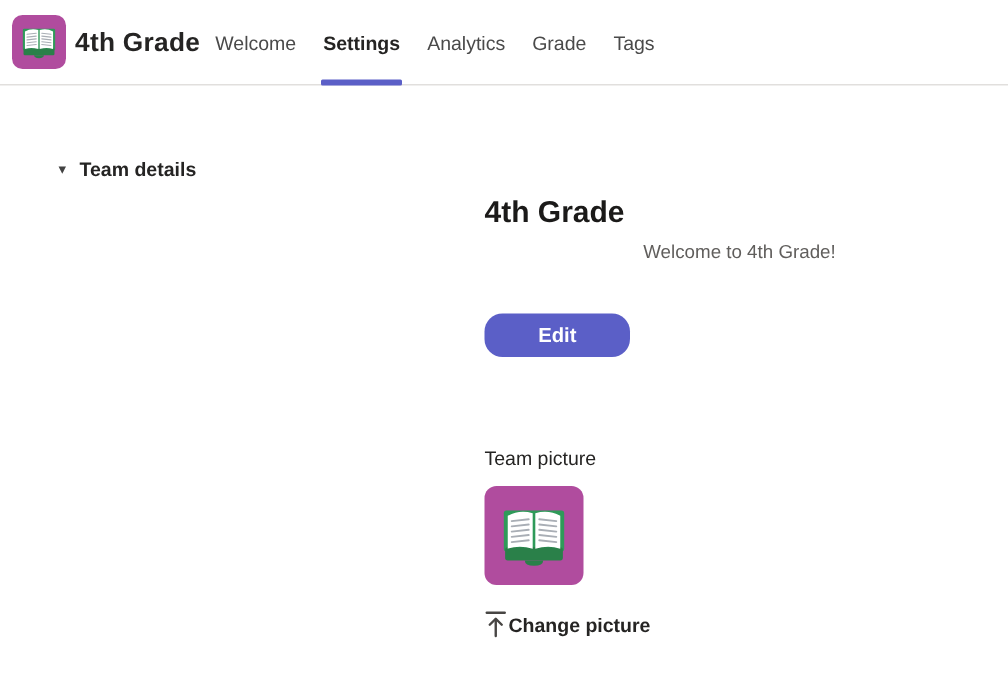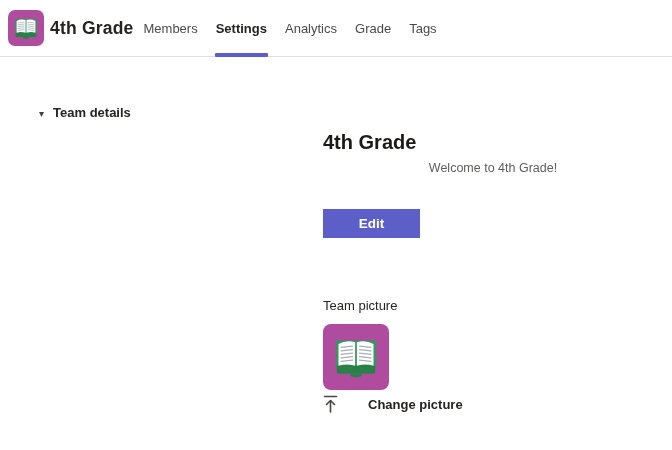--- a/index.html
+++ b/index.html
@@ -52,31 +52,31 @@
     background:none;border:none;cursor:pointer;
     font-family:inherit;font-size:13px;font-weight:700;color:var(--text-dark);
   }
   .caret{font-size:10px;color:#424242;line-height:1;transform:translateY(1px);}
   .details-panel{position:absolute;left:323px;top:104px;width:340px;}
   .section-desc{font-size:13px;line-height:16px;color:var(--text-dark);}
   .team-name-heading{margin-top:26px;font-size:20px;line-height:24px;font-weight:700;color:#1b1a19;}
   .team-welcome{margin-top:7px;font-size:12.5px;line-height:15px;color:var(--text-gray);text-align:center;}
   .edit-btn{
     display:block;margin-top:33px;width:97px;height:29px;
-    background:var(--accent);color:#fff;border:none;border-radius:0;
+    background:var(--accent);color:#fff;border:none;border-radius:12px;
     font-family:inherit;font-size:13.5px;font-weight:700;cursor:pointer;text-align:center;
   }
   .pic-label{margin-top:60px;font-size:13px;line-height:16px;color:var(--text-dark);}
   .team-picture{
     margin-top:10px;width:66px;height:66px;border-radius:8px;
     background:var(--team-icon-bg);
     display:flex;align-items:center;justify-content:center;
   }
   .change-pic{
-    display:flex;align-items:center;gap:30px;margin-top:5px;
+    display:flex;align-items:center;gap:1px;margin-top:17px;
     background:none;border:none;cursor:pointer;padding:0;
     font-family:inherit;font-size:13px;font-weight:700;color:var(--text-dark);
   }
   .upload-svg{display:block;}
 </style>
 </head>
 <body>
 
 <div class="header">
   <div class="team-avatar">
@@ -95,21 +95,21 @@
         <path d="M36 19.6 L49 21"></path>
           <path d="M36 23.6 L49 25"></path>
           <path d="M36 27.6 L49 29"></path>
           <path d="M36 31.6 L49 33"></path>
           <path d="M36 35.6 L49 37"></path>
       </g>
     </svg>
   </div>
   <div class="team-title">4th Grade</div>
   <nav class="tabs">
-    <div class="tab">Members</div>
+    <div class="tab">Welcome</div>
     <div class="tab active">Settings</div>
     <div class="tab">Analytics</div>
     <div class="tab">Grade</div>
     <div class="tab">Tags</div>
   </nav>
 </div>
 
 <button class="section-toggle">
   <span class="caret">▾</span>
   <span>Team details</span>

